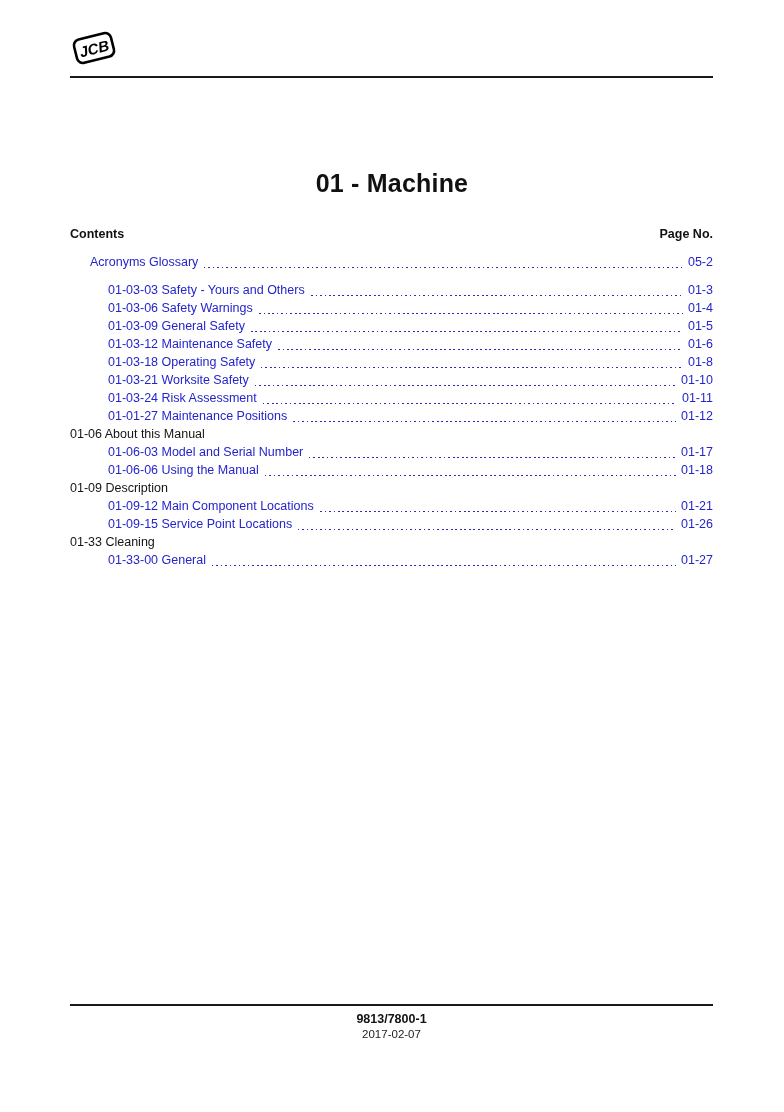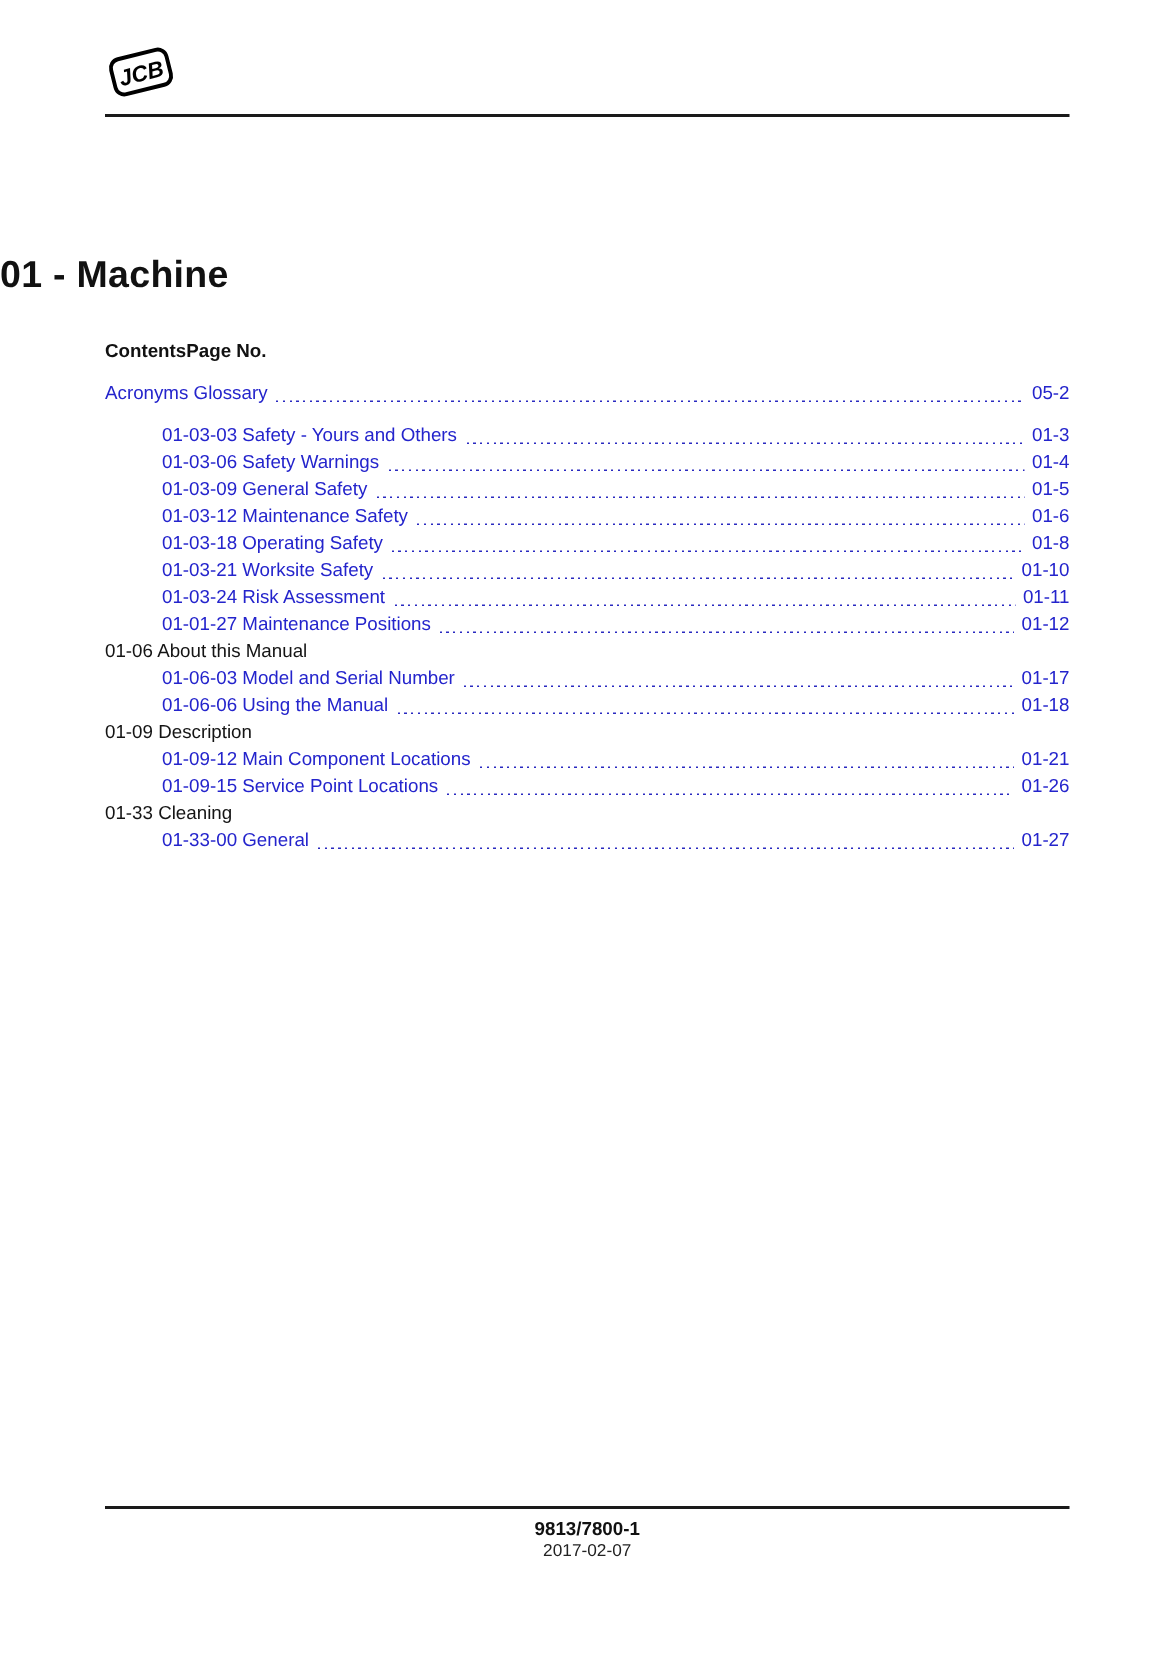--- a/index.html
+++ b/index.html
@@ -16,40 +16,41 @@
   
   .logo-wrap { position: absolute; left: 68px; top: 25px; width: 52px; height: 46px; }
   .header-rule {
     position: absolute; left: 70px; top: 76px; width: 643px; height: 2px;
     background: #1a1a1a;
   }
 
   
   .doc-title {
     position: absolute; left: 0; top: 169px; width: 784px;
+    text-align: center;
     font-size: 25px; font-weight: bold; color: #111;
     letter-spacing: 0.2px;
   }
 
   
   .contents {
     position: absolute; left: 70px; top: 225px; width: 643px;
   }
   .contents-header {
-    display: flex; align-items: baseline;
+    display: flex; justify-content: space-between; align-items: baseline;
     height: 18px; line-height: 18px;
     font-size: 12.5px; font-weight: bold; color: #111;
     margin-bottom: 10px;
   }
   .toc-row {
     display: flex; align-items: baseline;
     height: 18px; line-height: 18px;
     font-size: 12.5px;
   }
-  .toc-row.gap-after { margin-bottom: 10px; }
+  .toc-row.gap-after { margin-bottom: 10px; margin-left: 20px; }
   .toc-row.link-row { color: #2424cc; cursor: pointer; }
   .toc-row.section-row { color: #141414; }
   .toc-row .indent-1 { padding-left: 38px; }
   .toc-label { white-space: nowrap; }
   .leader {
     flex: 1 1 auto;
     align-self: flex-end;
     height: 2px;
     margin: 0 5px 3px 6px;
     background-image: repeating-linear-gradient(to right, #2a2ac0 0 1.5px, transparent 1.5px 4.5px);

